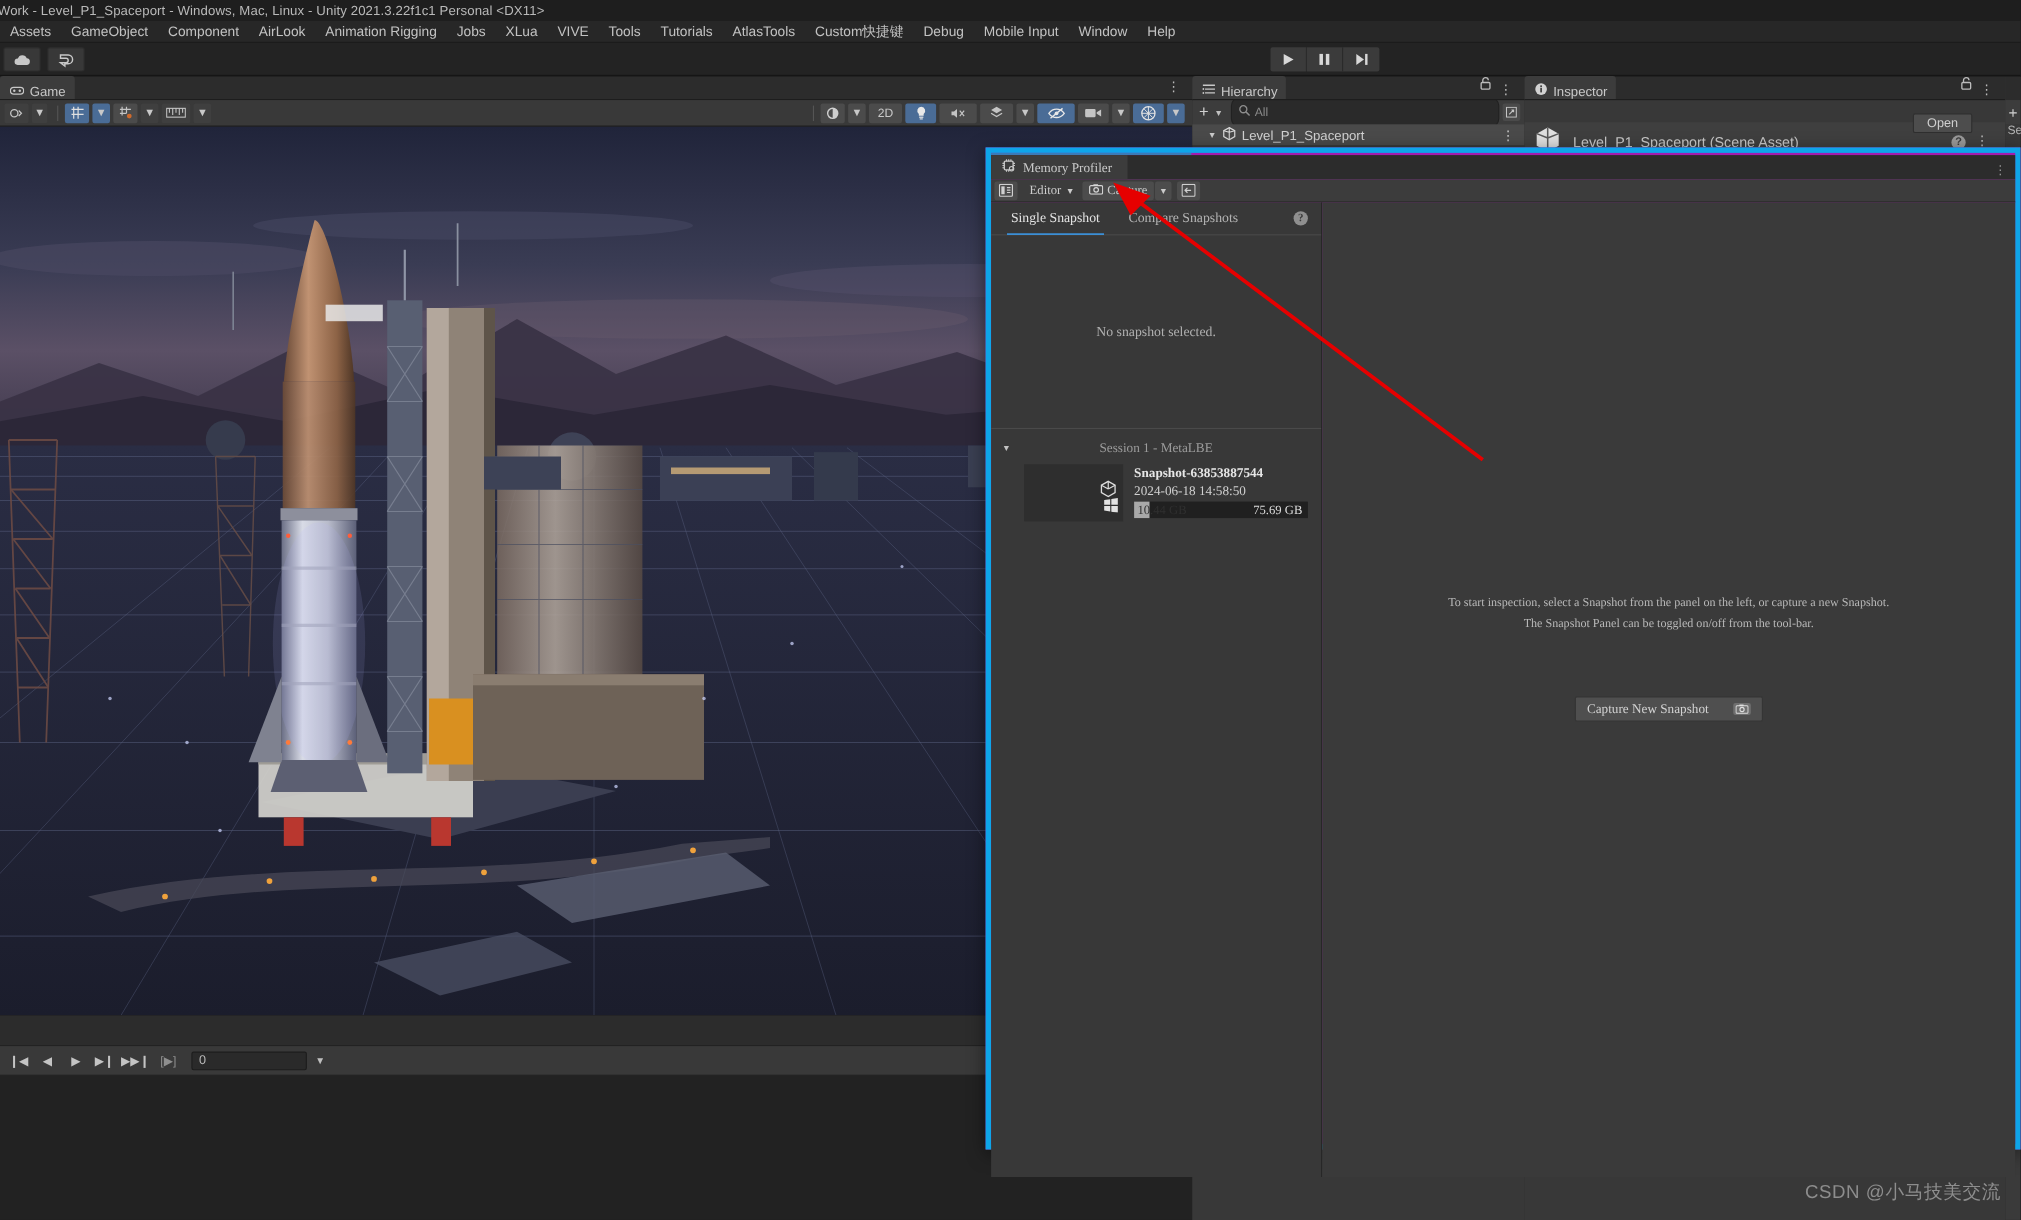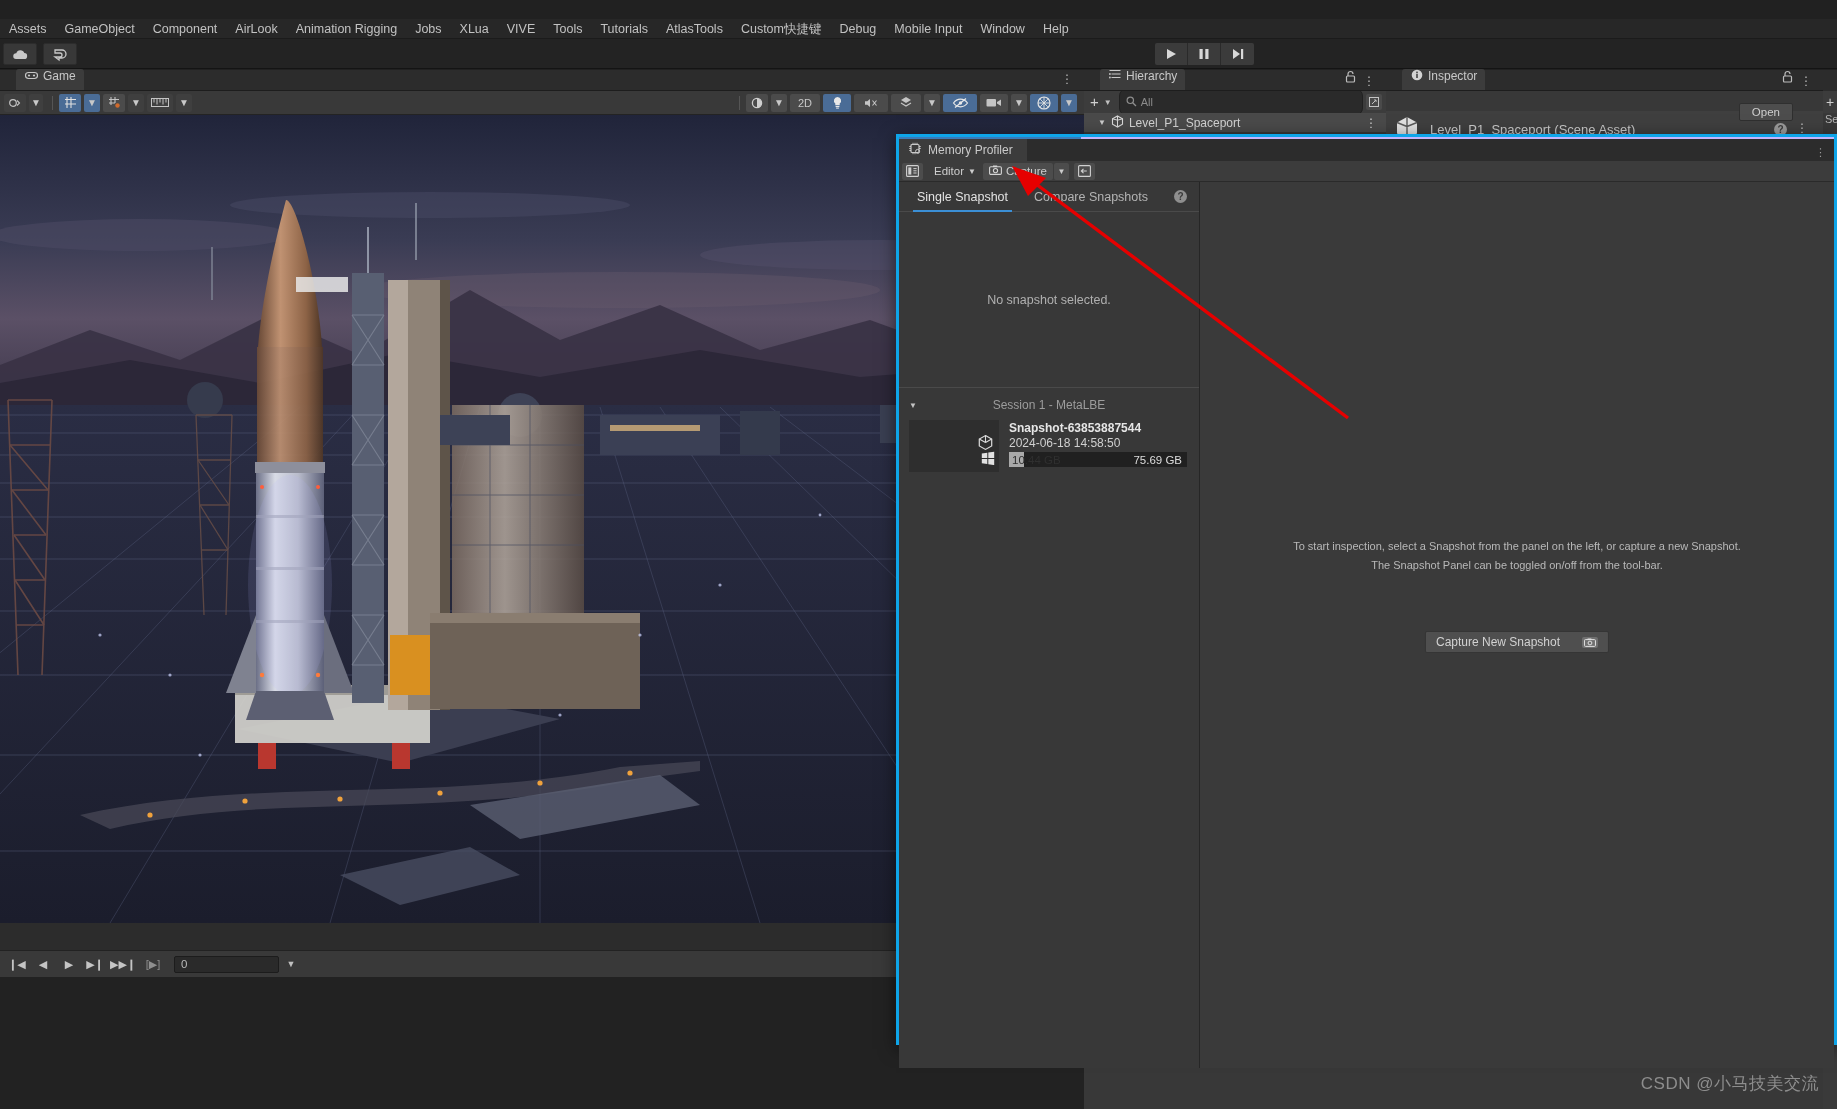--- a/index.html
+++ b/index.html
@@ -50,23 +50,23 @@
   .play-group .pbtn:first-child { border-radius: 2px 0 0 2px; }
   .play-group .pbtn:last-child { border-right: none; border-radius: 0 2px 2px 0; }
 
   
   .gamepanel { position: absolute; left: 0; top: 70px; width: 1084px; height: 880px; background: #2c2c2c; }
   .panel-tabrow {
     height: 21px; background: #2c2c2c; display: flex; align-items: flex-end;
     border-bottom: 1px solid #1d1d1d; position: relative;
   }
   .panel-tab {
-    height: 21px; background: #3c3c3c; display: flex; align-items: flex-start;
+    height: 21px; background: #3c3c3c; display: flex; align-items: flex-end;
     padding: 0 8px 0 9px; font-size: 12px; color: #c8c8c8; gap: 5px;
-    border-top-left-radius: 3px; border-top-right-radius: 3px; margin-left: 16px;
+    border-top-left-radius: 3px; border-top-right-radius: 3px;
   }
   .gameview-toolbar {
     height: 24px; background: #393939; border-bottom: 1px solid #232323;
     display: flex; align-items: center; padding: 0 4px; position: relative;
   }
   .gv-btn {
     height: 18px; min-width: 22px; background: #4b4b4b; border-radius: 2px;
     display: flex; align-items: center; justify-content: center;
     margin-right: 3px; color: #c8c8c8; font-size: 10px; padding: 0 4px;
   }
@@ -123,22 +123,23 @@
     font-size: 11.5px; padding: 2px 12px; border-radius: 2px; border: 1px solid #2f2f2f;
   }
   .insp-body { background: #383838; height: 100%; }
 
   
   .projsliver { position: absolute; left: 1823px; top: 70px; width: 14px; height: 1039px; background:#3a3a3a; }
 
   
   .memwin {
     position: absolute; left: 896px; top: 134px; width: 941px; height: 911px;
-    background: #c4b5fd; border: 3px solid #0ea5e9;
+    background: #a21caf; border: 5px solid #0ea5e9;
     box-shadow: 0 4px 16px rgba(0,0,0,.55);
+    font-family: Liberation Serif, serif;
   }
   .mem-topline { height: 2px; background: #3b7bb8; width: 182px; }
   .mem-tabrow { height: 22px; background: #2c2c2c; display: flex; align-items: flex-end; }
   .mem-tab {
     height: 22px; background: #3c3c3c; display: flex; align-items: center;
     padding: 0 14px 0 9px; gap: 6px; font-size: 12px; color: #cacaca;
   }
   .mem-toolbar {
     height: 21px; background: #3c3c3c; display: flex; align-items: center;
     padding: 0 3px; gap: 1px; border-bottom: 1px solid #2a2a2a;
@@ -164,21 +165,21 @@
   }
   .nosnap {
     height: 176px; display: flex; align-items: center; justify-content: center;
     color: #b0b0b0; font-size: 12.5px; border-bottom: 1px solid #4a4a4a;
   }
   .session-row {
     height: 22px; display: flex; align-items: center; justify-content: center;
     color: #9c9c9c; font-size: 12px; position: relative; margin-top: 6px;
   }
   .session-caret { position: absolute; left: 10px; color: #c3c3c3; font-size: 8px; }
-  .snap-item { display: flex; padding: 4px 12px 0 10px; gap: 10px; }
+  .snap-item { display: flex; padding: 4px 12px 0 30px; gap: 10px; }
   .snap-thumb { width: 90px; height: 52px; background: #2e2e2e; position: relative; }
   .snap-meta { flex: 1; padding-top: 1px;}
   .snap-name { color: #e6e6e6; font-size: 12px; font-weight: bold; }
   .snap-date { color: #d0d0d0; font-size: 12px; margin-top: 1px; }
   .snap-bar {
     margin-top: 2px; height: 15px; background: #202020; position: relative;
     display: flex; align-items: center; color: #dcdcdc; font-size: 11.5px;
   }
   .snap-bar-fill { position: absolute; left: 0; top: 0; height: 15px; background: #a9a9a9; }
   .snap-used { position: relative; z-index: 2; padding-left: 3px; color: #2f2f2f; }
@@ -201,20 +202,23 @@
   .watermark {
     position: absolute; right: 18px; bottom: 14px; color: #8d8d8d;
     font-size: 17px; letter-spacing: .5px;
   }
 </style>
 </head>
 <body>
 
 <div id="root">
 
+  <div class="titlebar">
+    <span class="ttxt">Work - Level_P1_Spaceport - Windows, Mac, Linux - Unity 2021.3.22f1c1 Personal &lt;DX11&gt;</span>
+  </div>
 
   <div class="menubar" id="menubar">
       <div class="menu-item">Assets</div>
       <div class="menu-item">GameObject</div>
       <div class="menu-item">Component</div>
       <div class="menu-item">AirLook</div>
       <div class="menu-item">Animation Rigging</div>
       <div class="menu-item">Jobs</div>
       <div class="menu-item">XLua</div>
       <div class="menu-item">VIVE</div>

